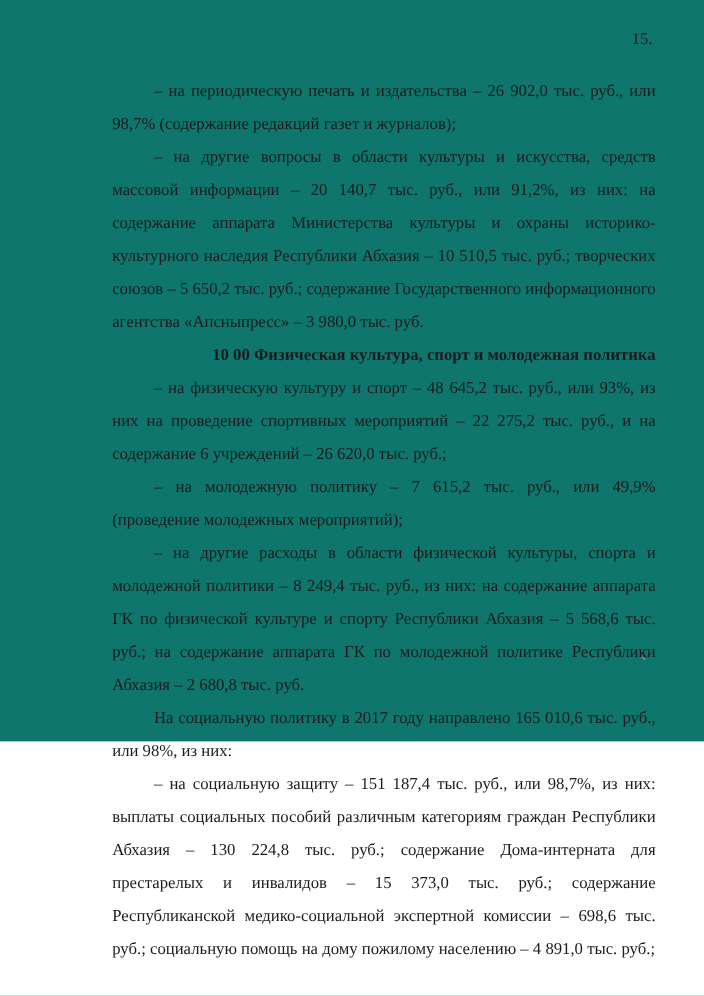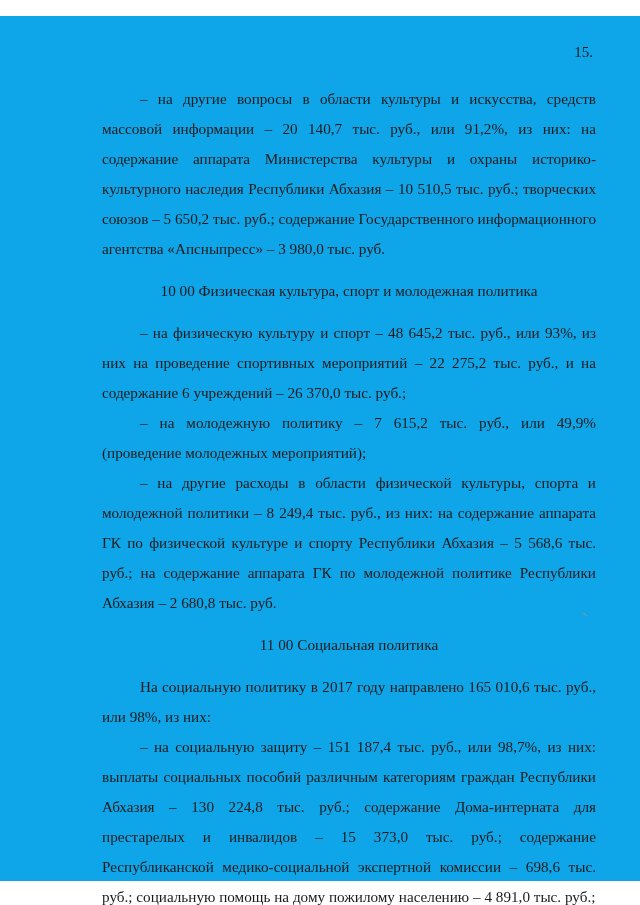--- a/index.html
+++ b/index.html
@@ -1,58 +1,58 @@
 <!DOCTYPE html>
 <html><head>
 <meta charset="utf-8">
 <style>
   html, body { margin: 0; padding: 0; background: #ffffff; }
   body { width: 640px; height: 905px; position: relative; overflow: hidden; }
   .page {
-    position: absolute; left: 0; top: 16px; width: 640px; height: 865px;
-    background: #0ea5e9;
+    position: absolute; left: 0; top: 0; width: 640px; height: 674px;
+    background: #0f766e;
     font-family: "Liberation Serif", serif;
     color: #1b1b1b;
   }
   .page-number {
     position: absolute; top: 28px; right: 47px;
     font-size: 15px;
   }
   .content {
     position: absolute; left: 102px; top: 68px; width: 494px;
   }
   p {
     margin: 0;
     font-size: 15.2px;
     line-height: 30px;
     text-align: justify;
     text-indent: 38px;
   }
   p.heading {
-    text-align: center;
+    text-align: right;
     text-indent: 0;
-    font-weight: normal;
-    margin: 12px;
+    font-weight: bold;
+    margin: 0;
   }
   .mark {
     position: absolute; left: 583px; top: 598px;
     width: 4px; height: 1px; background: #999; transform: rotate(40deg);
   }
 </style>
 </head>
 <body>
 
 <div class="page">
   <div class="page-number">15.</div>
 
   <div class="content">
+    <p>– на периодическую печать и издательства – 26 902,0 тыс. руб., или 98,7% (содержание редакций газет и журналов);</p>
     <p>– на другие вопросы в области культуры и искусства, средств массовой информации – 20 140,7 тыс. руб., или 91,2%, из них: на содержание аппарата Министерства культуры и охраны историко-культурного наследия Республики Абхазия – 10 510,5 тыс. руб.; творческих союзов – 5 650,2 тыс. руб.; содержание Государственного информационного агентства «Апсныпресс» – 3 980,0 тыс. руб.</p>
     <p class="heading">10 00 Физическая культура, спорт и молодежная политика</p>
-    <p>– на физическую культуру и спорт – 48 645,2 тыс. руб., или 93%, из них на проведение спортивных мероприятий – 22 275,2 тыс. руб., и на содержание 6 учреждений – 26 370,0 тыс. руб.;</p>
+    <p>– на физическую культуру и спорт – 48 645,2 тыс. руб., или 93%, из них на проведение спортивных мероприятий – 22 275,2 тыс. руб., и на содержание 6 учреждений – 26 620,0 тыс. руб.;</p>
     <p>– на молодежную политику – 7 615,2 тыс. руб., или 49,9% (проведение молодежных мероприятий);</p>
     <p>– на другие расходы в области физической культуры, спорта и молодежной политики – 8 249,4 тыс. руб., из них: на содержание аппарата ГК по физической культуре и спорту Республики Абхазия – 5 568,6 тыс. руб.; на содержание аппарата ГК по молодежной политике Республики Абхазия – 2 680,8 тыс. руб.</p>
-    <p class="heading">11 00 Социальная политика</p>
     <p>На социальную политику в 2017 году направлено 165 010,6 тыс. руб., или 98%, из них:</p>
     <p>– на социальную защиту – 151 187,4 тыс. руб., или 98,7%, из них: выплаты социальных пособий различным категориям граждан Республики Абхазия – 130 224,8 тыс. руб.; содержание Дома-интерната для престарелых и инвалидов – 15 373,0 тыс. руб.; содержание Республиканской медико-социальной экспертной комиссии – 698,6 тыс. руб.; социальную помощь на дому пожилому населению – 4 891,0 тыс. руб.;</p>
   </div>
 
   <div class="mark"></div>
 </div>
 
 </body></html>

